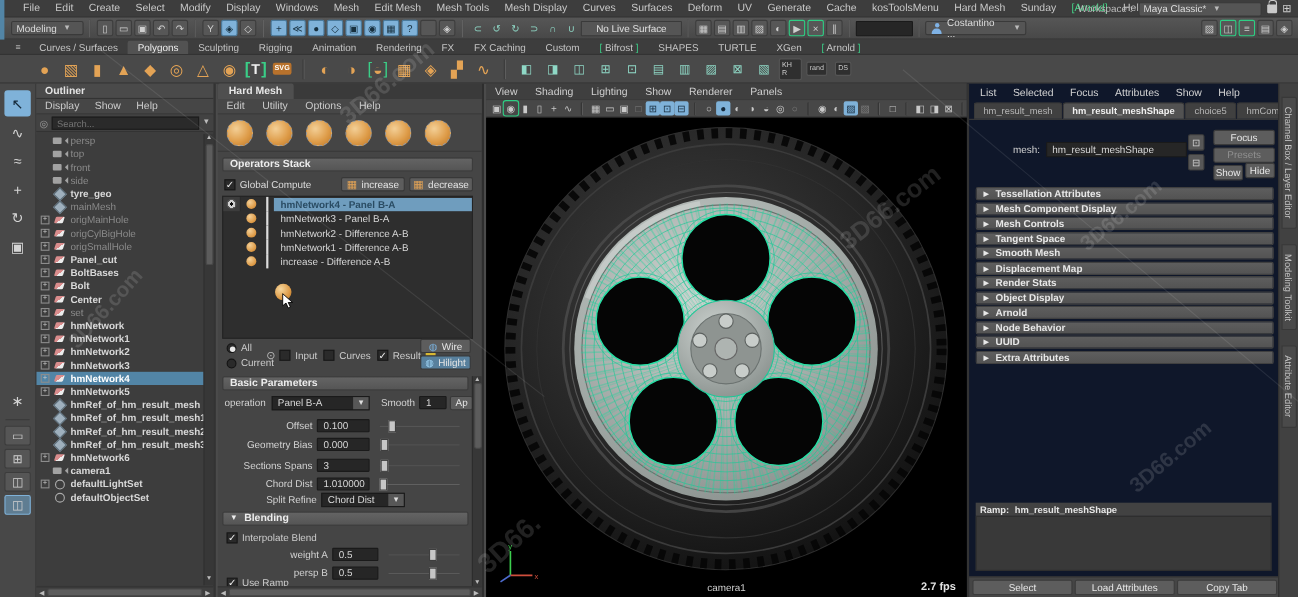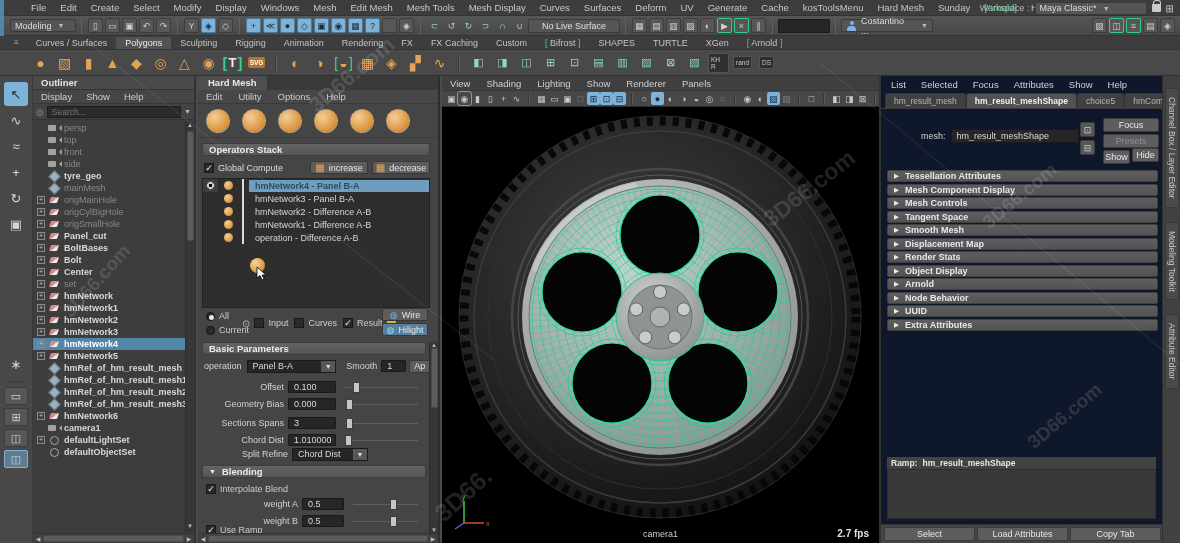--- a/index.html
+++ b/index.html
@@ -2,21 +2,21 @@
 <html><head>
 <meta charset="utf-8">
 <style>
   html,body{margin:0;padding:0;background:#222;}
   *{box-sizing:border-box;font-family:"Liberation Sans",sans-serif;}
   #app{position:relative;width:1180px;height:543px;background:#4b4b4b;overflow:hidden;font-size:10px;color:#ccc;}
   .abs{position:absolute;}
   .row{display:flex;align-items:center;}
 
   
-  #menubar{left:0;top:0;width:1180px;height:16px;background:#3d3d3d;border-bottom:1px solid #333;display:flex;align-items:center;padding-left:24px;}
+  #menubar{left:0;top:0;width:1180px;height:16px;background:#3d3d3d;border-bottom:1px solid #333;display:flex;align-items:center;padding-left:14px;}
   #menubar .menu-item{padding:0 7px;color:#c9c9c9;font-size:9.5px;white-space:nowrap;}
   #menubar .menu-item.accent{color:#46d88a;}
   #edge-accent{left:0;top:0;width:4px;height:36px;background:#5285a6;z-index:5;}
   #workspace{margin-left:auto;display:flex;align-items:center;gap:5px;padding-right:6px;}
   .mini-select{background:#555;border:1px solid #3a3a3a;border-radius:2px;height:13px;display:flex;align-items:center;padding:0 4px;color:#ddd;font-size:9px;}
   .mini-select .arr{margin-left:6px;font-size:7px;color:#bbb;}
   .lockicon{width:9px;height:8px;background:#c9c9c9;border-radius:1px;position:relative;}
   .lockicon::before{content:"";position:absolute;top:-4px;left:1.5px;width:6px;height:4px;border:1.5px solid #c9c9c9;border-bottom:none;border-radius:3px 3px 0 0;}
 
   #statusline{left:0;top:16px;width:1180px;height:20px;background:linear-gradient(#565656,#484848);border-bottom:1px solid #333;display:flex;align-items:center;padding:0 4px 0 10px;}
@@ -823,21 +823,21 @@
           <span class="opline"></span>
           <span class="oplabel">hmNetwork1 - Difference A-B</span>
         </div>
 
         <div class="oprow">
           <span class="opeyecell">
             <span class="eyeg"></span>
           </span>
           <span class="opdot"></span>
           <span class="opline"></span>
-          <span class="oplabel">operation - Difference A-B</span>
+          <span class="oplabel">increase - Difference A-B</span>
         </div>
       </div>
 
     <div class="row abs" style="left:8px;top:234px;height:12px;">
       <span class="radio on"></span>
       <span style="font-size:9px;">All</span>
     </div>
     <div class="row abs" style="left:8px;top:248px;height:12px;">
       <span class="radio"></span>
       <span style="font-size:9px;">Current</span>
@@ -929,21 +929,21 @@
 
         <div class="prow" style="position:relative;margin-bottom:3px;">
           <span class="plabel" style="width:100px;">weight A</span>
           <span class="pval dark-field" style="width:42px;">0.5</span>
           <span class="ptrack">
             <span class="phandle" style="left: 62%;"></span>
           </span>
         </div>
 
         <div class="prow" style="position:relative;margin-bottom:3px;">
-          <span class="plabel" style="width:100px;">weight B</span>
+          <span class="plabel" style="width:100px;">persp B</span>
           <span class="pval dark-field" style="width:42px;">0.5</span>
           <span class="ptrack">
             <span class="phandle" style="left: 62%;"></span>
           </span>
         </div>
       </div>
     <div class="row abs" style="left:8px;top:449px;height:10px;overflow:hidden;">
       <span class="cb on"></span>
       <span style="font-size:9px;">Use Ramp</span>
     </div>

